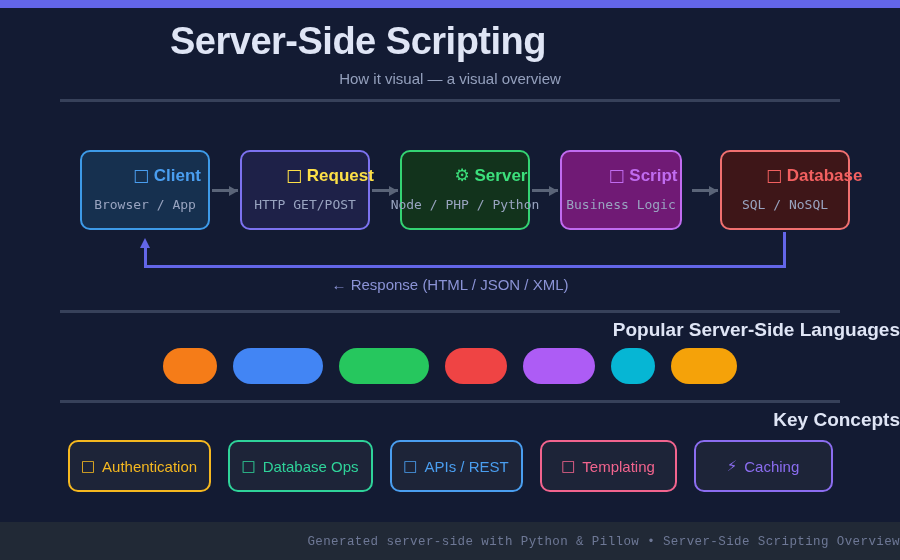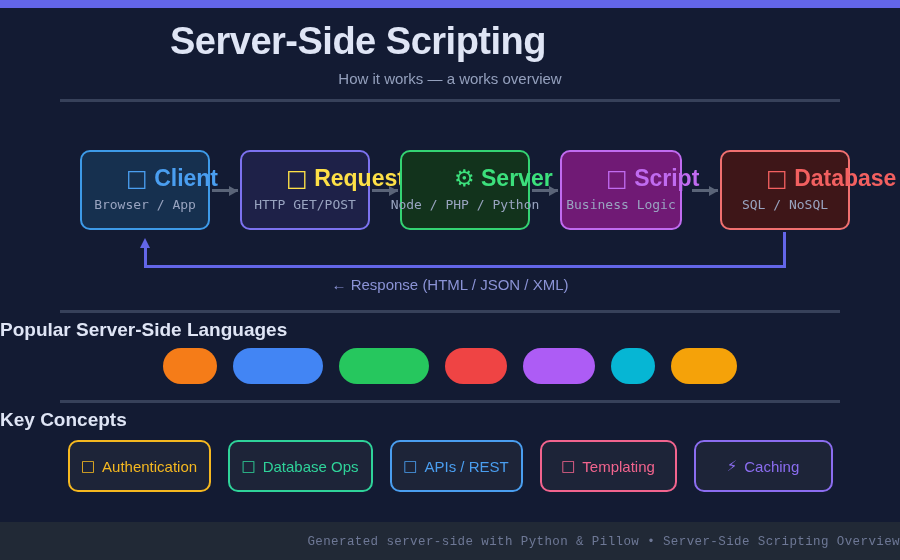--- a/index.html
+++ b/index.html
@@ -70,21 +70,21 @@
     height: 80px;
     border: 2px solid #888;
     border-radius: 10px;
     box-sizing: border-box;
   }
   .flow-title {
     position: absolute;
     left: 0; right: 0;
     top: 13px;
     text-align: center;
-    font-size: 23px;
+    font-size: 17px;
     font-weight: bold;
     white-space: nowrap;
     margin-left: 44px;
   }
   .flow-title .glyph { font-family: "DejaVu Sans", sans-serif; font-weight: normal; }
   .flow-sub {
     position: absolute;
     left: -40px; right: -40px;
     top: 45px;
     text-align: center;
@@ -149,21 +149,21 @@
     text-align: center;
     font-size: 15px;
     color: #8b93d6;
   }
 
   
   .section-title {
     position: absolute;
     left: 0;
     width: 900px;
-    text-align: left;
+    text-align: right;
     font-size: 19px;
     font-weight: bold;
     color: #dfe5f5;
   }
   .lang-title { top: 319px; }
   .lang-row {
     position: absolute;
     left: 60px; top: 348px;
     width: 780px; height: 36px;
     display: flex;
@@ -228,21 +228,21 @@
   }
 </style>
 </head>
 <body>
 
 <div id="page">
 
   <div class="top-accent"></div>
 
   <div class="page-title">Server-Side Scripting</div>
-  <div class="page-subtitle">How it works — a works overview</div>
+  <div class="page-subtitle">How it visual — a visual overview</div>
 
   <div class="rule rule-1"></div>
 
   <div id="flow-layer">
       <div class="flow-box" style="left: 80px; width: 130px; border-color: rgb(61, 154, 232); background: rgb(22, 48, 79);">
         <div class="flow-title" style="color: rgb(74, 158, 240);"><span class="glyph">□</span> <span>Client</span></div>
         <div class="flow-sub">Browser / App</div>
       </div>
       <div class="flow-box" style="left: 240px; width: 130px; border-color: rgb(124, 114, 240); background: rgb(30, 33, 72);">
         <div class="flow-title" style="color: #fde047;"><span class="glyph">□</span> <span>Request</span></div>

